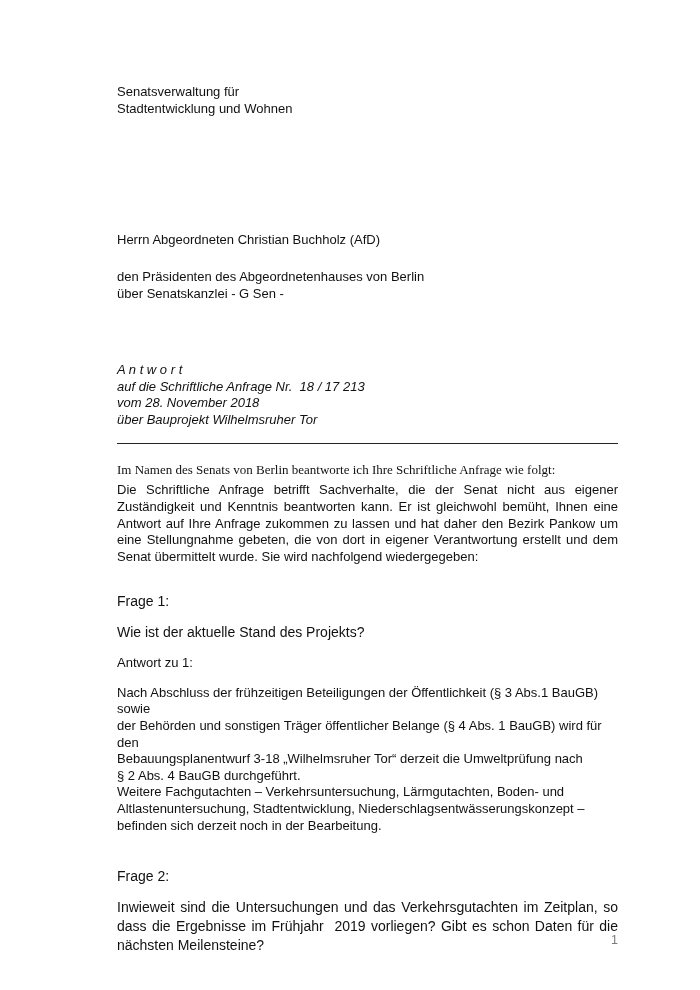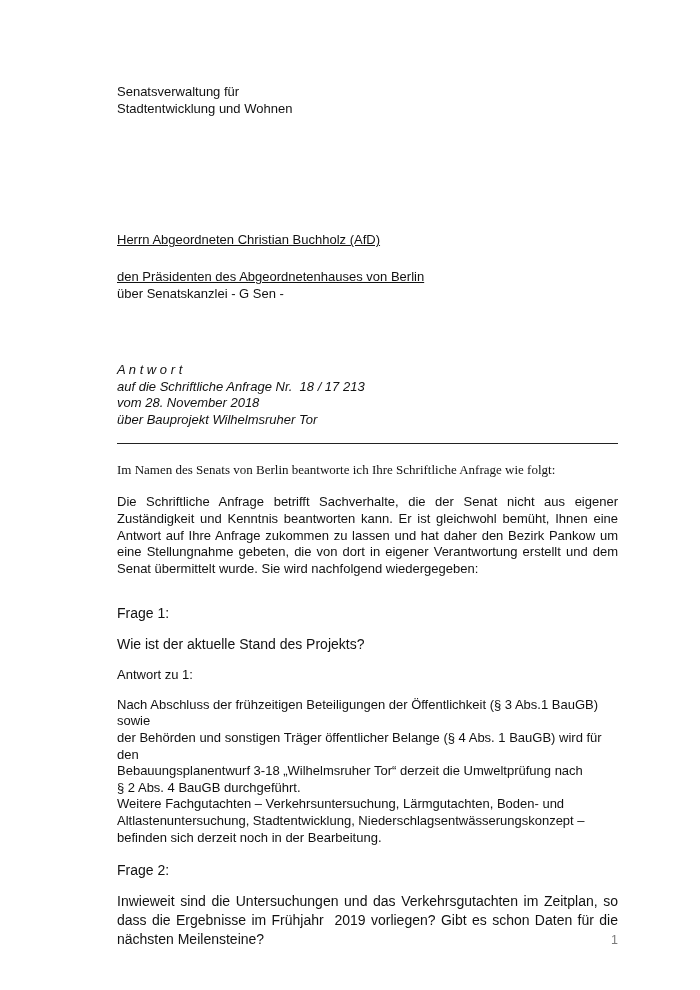--- a/index.html
+++ b/index.html
@@ -12,40 +12,40 @@
     margin: 0 auto;
     background: #ffffff;
     color: #111111;
     font-family: "Liberation Sans", sans-serif;
     font-size: 13px;
     line-height: 1.28;
     padding: 84px 50px 0 85px;
     overflow: hidden;
   }
   .block { display: block; }
-  .underline { text-decoration: underline; }
+  .underline { }
   .pre { white-space: pre-wrap; }
   .small { font-size: 14px; line-height: 1.38; }
   .justify { text-align: justify; }
   .recipient-block { margin-top: 115px; }
   .recipient-gap { margin-top: 20px; }
   .subject-block { margin-top: 60px; font-style: italic; }
   .rule {
     border: none;
     border-top: 1.4px solid #222222;
     margin-top: 14px;
     width: 100%;
   }
   .intro { margin-top: 18px; font-family: Liberation Serif, serif; }
-  .para1 { margin-top: 16px; }
+  .para1 { margin-top: 4px; }
   .q1-label { margin-top: 27px; }
   .q1-text { margin-top: 11px; }
   .a1-label { margin-top: 13px; }
   .a1-body { margin-top: 13px; }
-  .q2-label { margin-top: 15px; }
+  .q2-label { margin-top: 33px; }
   .q2-text { margin-top: 11px; }
   .pagenum {
     position: absolute;
     right: 50px;
     bottom: 42px;
     color: #7a7a7a;
     font-size: 12.5px;
   }
 </style>
 </head>

